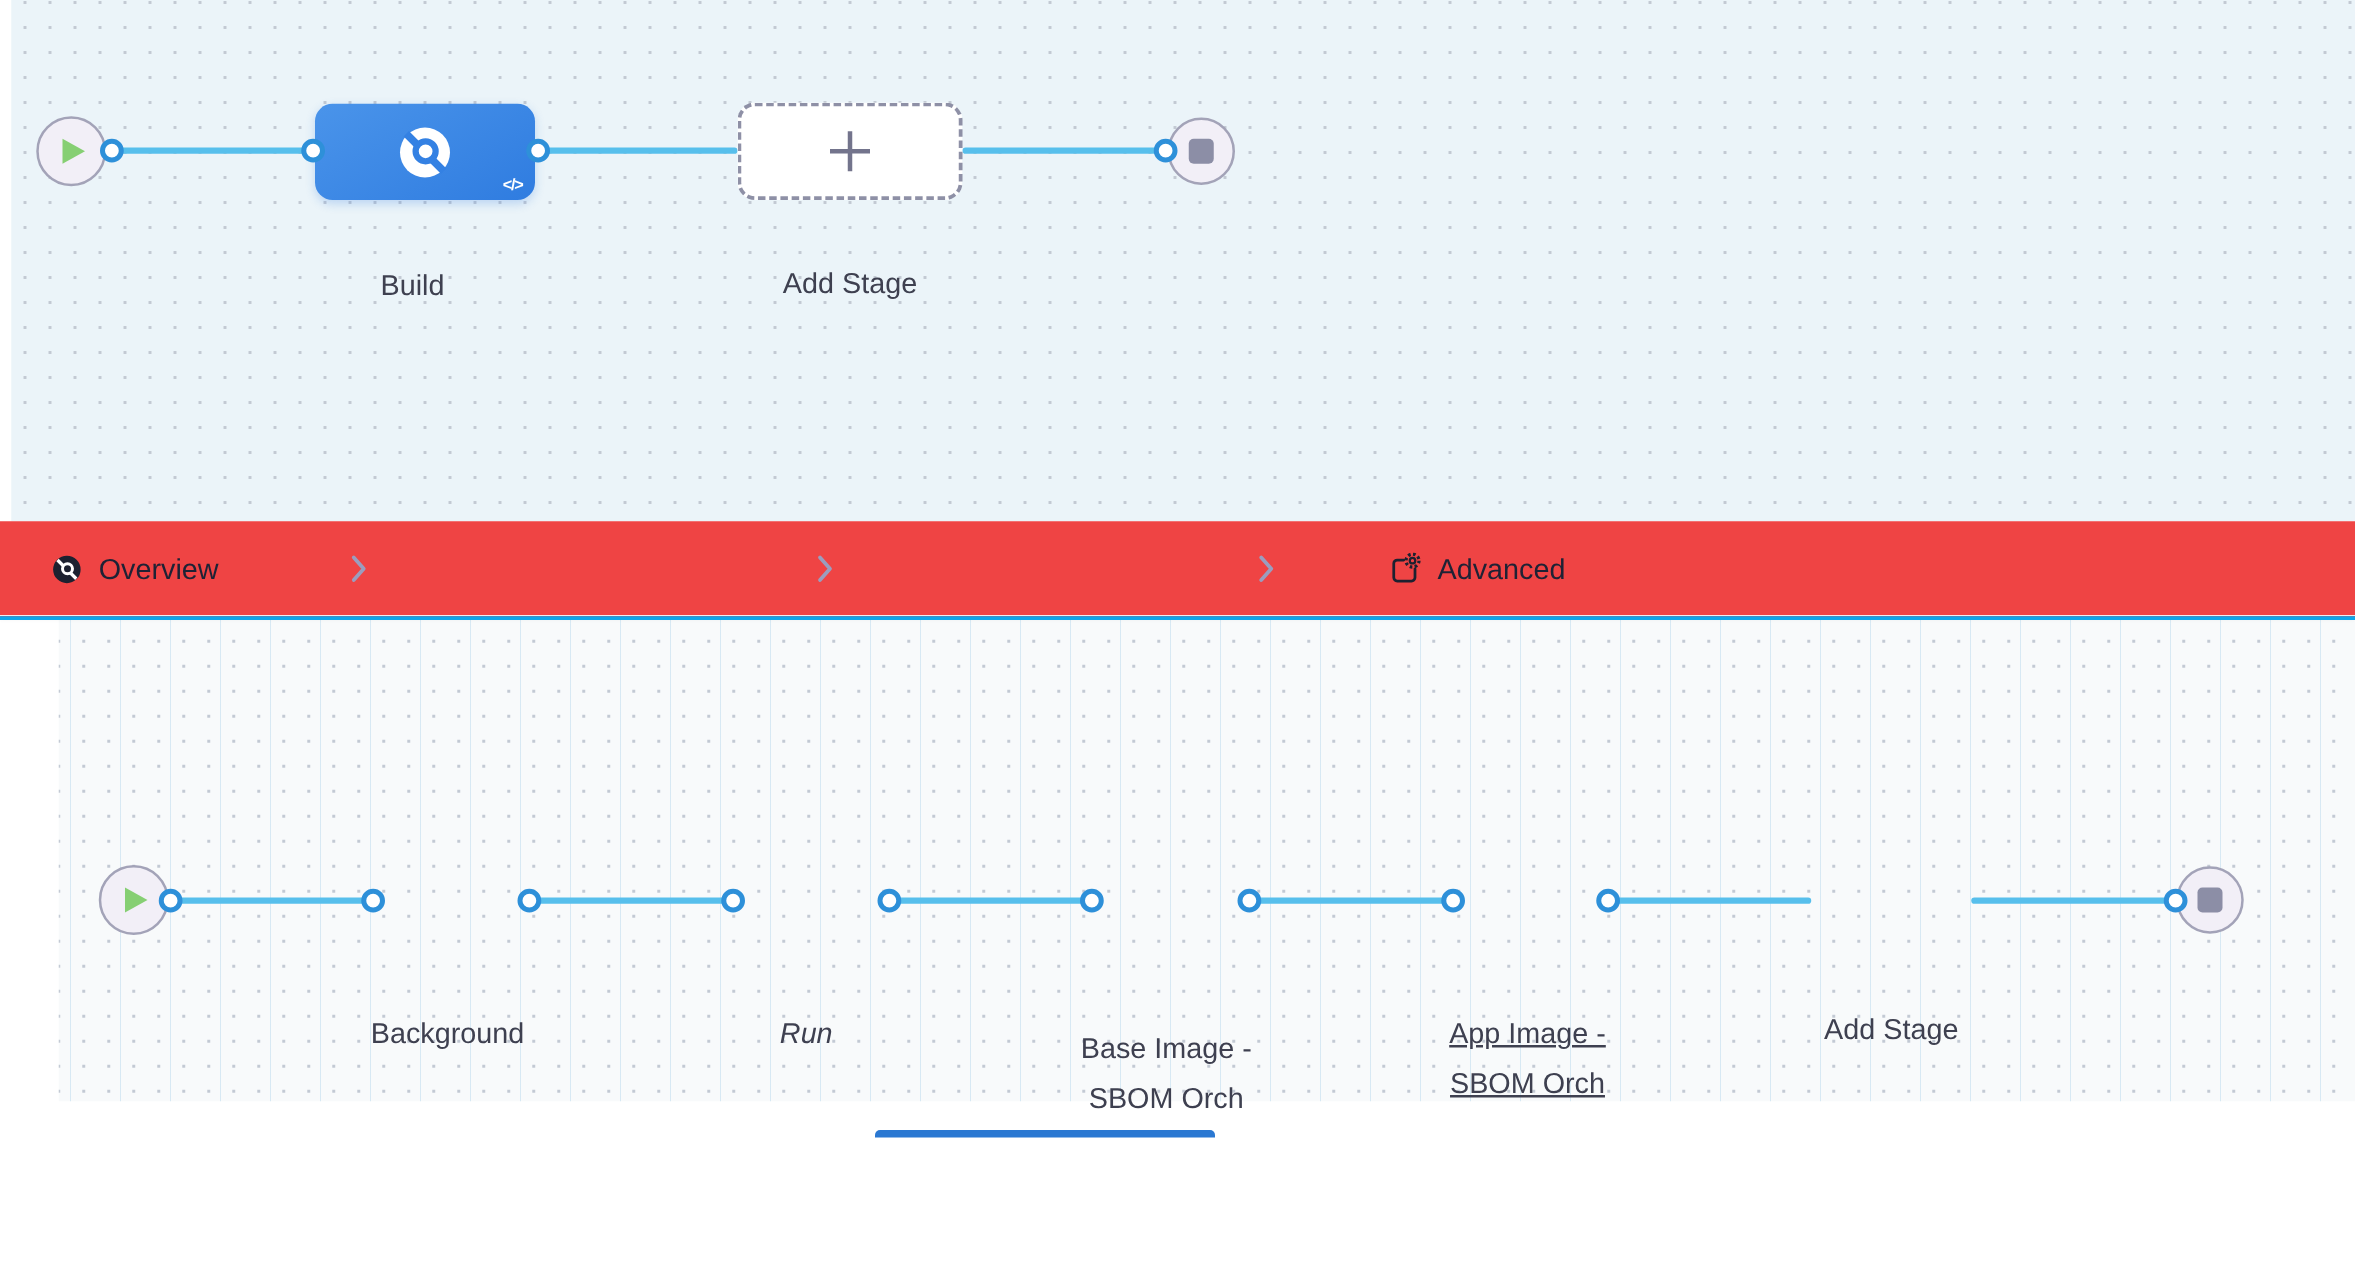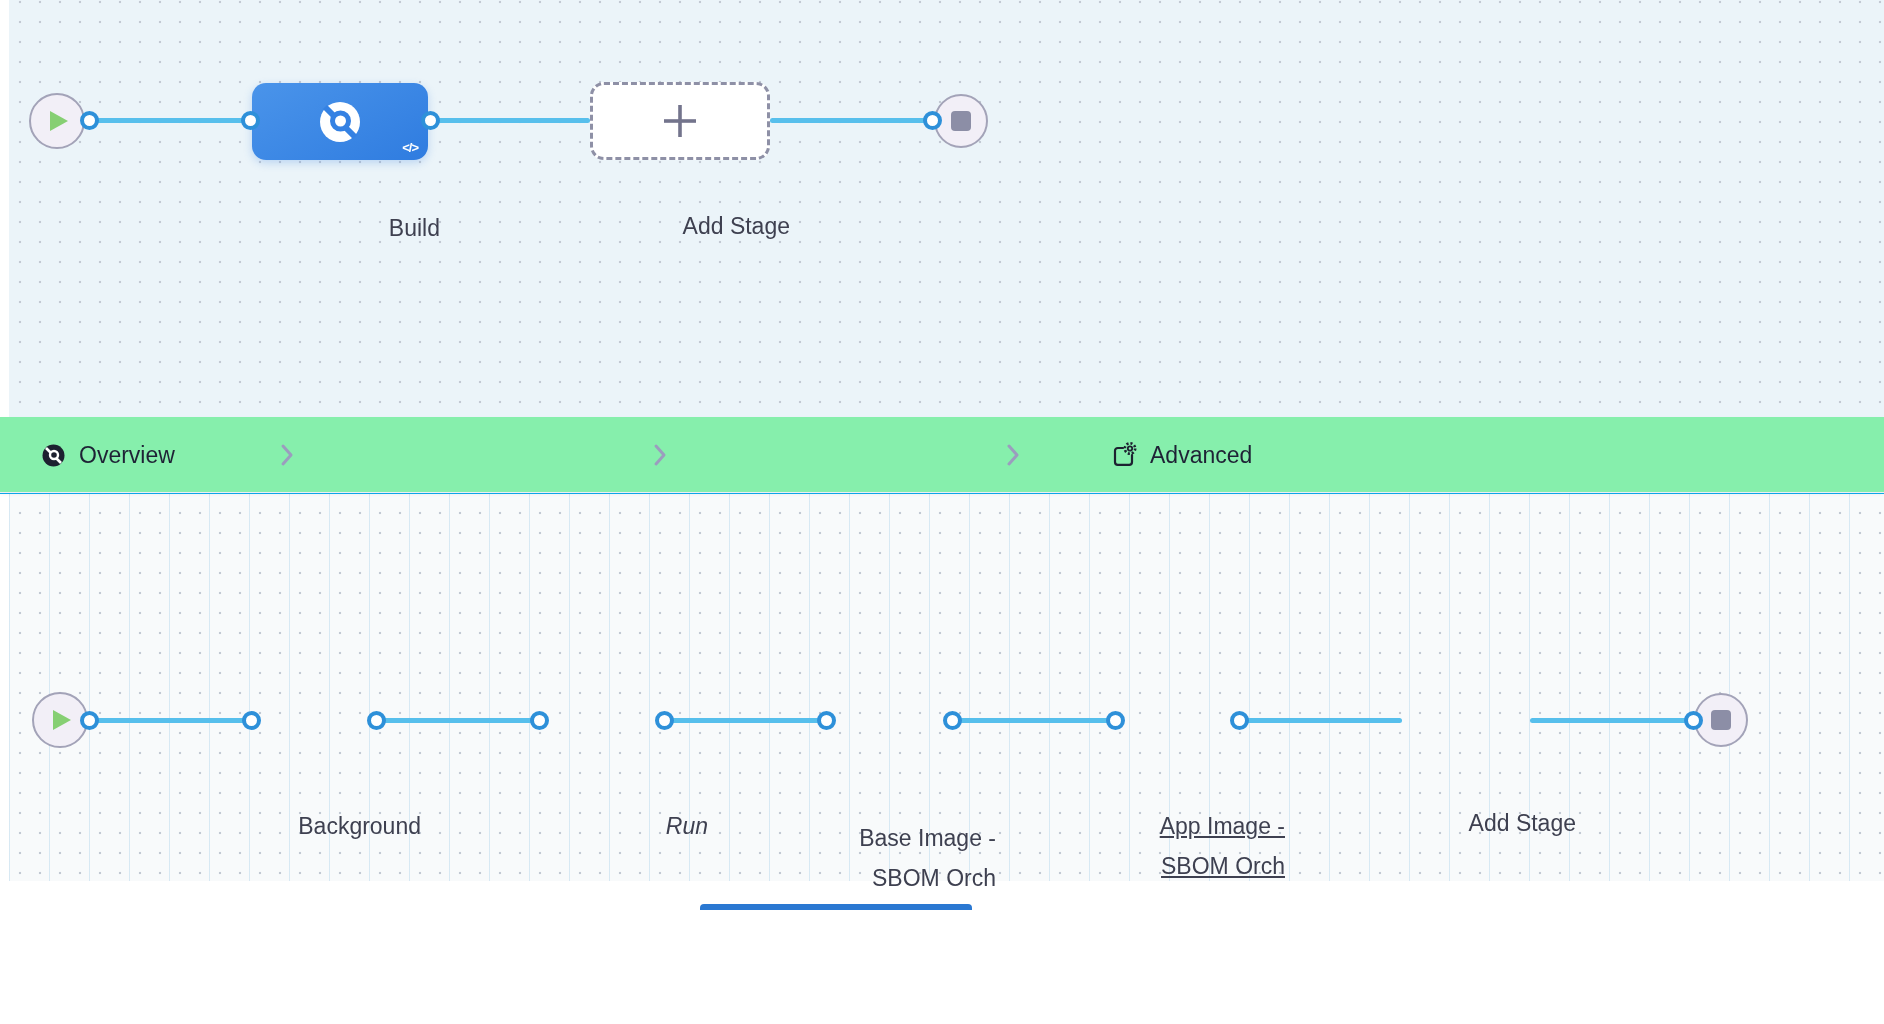--- a/index.html
+++ b/index.html
@@ -8,21 +8,21 @@
 
   
   .canvas{position:absolute;left:0;right:0;}
   .canvas-top{top:0;height:417px;background-color:#EBF4F9;
     background-image:radial-gradient(circle,#c2c9d3 1.1px,transparent 1.6px);
     background-size:20px 20px;background-position:10px 12px;}
   .canvas-bottom{top:493px;height:388px;background-color:#F8FAFB;
     background-image:
       radial-gradient(circle,#c2c9d3 1.1px,transparent 1.6px),
       repeating-linear-gradient(to right,rgba(141,192,227,.30) 0 1px,transparent 1px 40px);
-    background-size:20px 20px,40px 100%;background-position:10px 10px,9px 0;}
+    background-size:20px 20px,40px 100%;background-position:10px 10px,9px 0;margin-left:47px;}
   .left-gutter{position:absolute;left:0;top:0;width:9px;height:1024px;background:#fff;z-index:5;}
 
   
   .edge{position:absolute;height:5px;background:#57BFEC;border-radius:3px;z-index:1;}
   .port{position:absolute;width:19px;height:19px;border-radius:50%;background:#fff;
         border:4px solid #2E90D9;box-sizing:border-box;z-index:4;}
 
   
   .node-circle{position:absolute;border-radius:50%;background:#F2EFF7;
       border:2px solid #A3A3B8;box-sizing:border-box;z-index:2;
@@ -35,26 +35,26 @@
       box-shadow:0 3px 8px rgba(47,124,224,.25);
       display:flex;align-items:center;justify-content:center;}
   .badge-code{position:absolute;right:10px;bottom:5px;font-size:13px;font-weight:bold;
       letter-spacing:-1px;z-index:3;}
   .badge-code.on-blue{color:#ffffff;}
   .dashed-box{position:absolute;border:3px dashed #8E90A6;box-sizing:border-box;z-index:2;
       display:flex;align-items:center;justify-content:center;}
   .add-stage{left:590px;top:82px;width:180px;height:78px;border-radius:14px;background:#ffffff;}
 
   
-  .node-label{position:absolute;width:220px;text-align:right;font-size:23px;color:#3E4050;z-index:2;}
+  .node-label{position:absolute;width:220px;text-align:center;font-size:23px;color:#3E4050;z-index:2;}
   .node-label span{display:block;line-height:40px;}
 
   
-  .tabbar{position:absolute;left:0;right:0;top:417px;height:76px;background:#86efac;
-      border-bottom:1px solid #0ea5e9;box-shadow:0 -1px 0 #EDEFF2 inset,0 1px 3px rgba(0,0,0,.03);z-index:6;}
+  .tabbar{position:absolute;left:0;right:0;top:417px;height:76px;background:#ef4444;
+      border-bottom:3px solid #0ea5e9;box-shadow:0 -1px 0 #EDEFF2 inset,0 1px 3px rgba(0,0,0,.03);z-index:6;}
   .tab{position:absolute;top:0;height:76px;display:flex;align-items:center;gap:13px;cursor:pointer;}
   .tab-label{font-size:23px;color:#1E2235;}
   .tab-label.active{font-weight:bold;}
   .chev{position:absolute;top:0;height:76px;display:flex;align-items:center;}
   .tab-underline{position:absolute;left:700px;top:487px;width:272px;height:6px;background:#2A78D2;
       border-radius:4px 4px 0 0;z-index:7;}
 </style>
 </head>
 <body>
 

